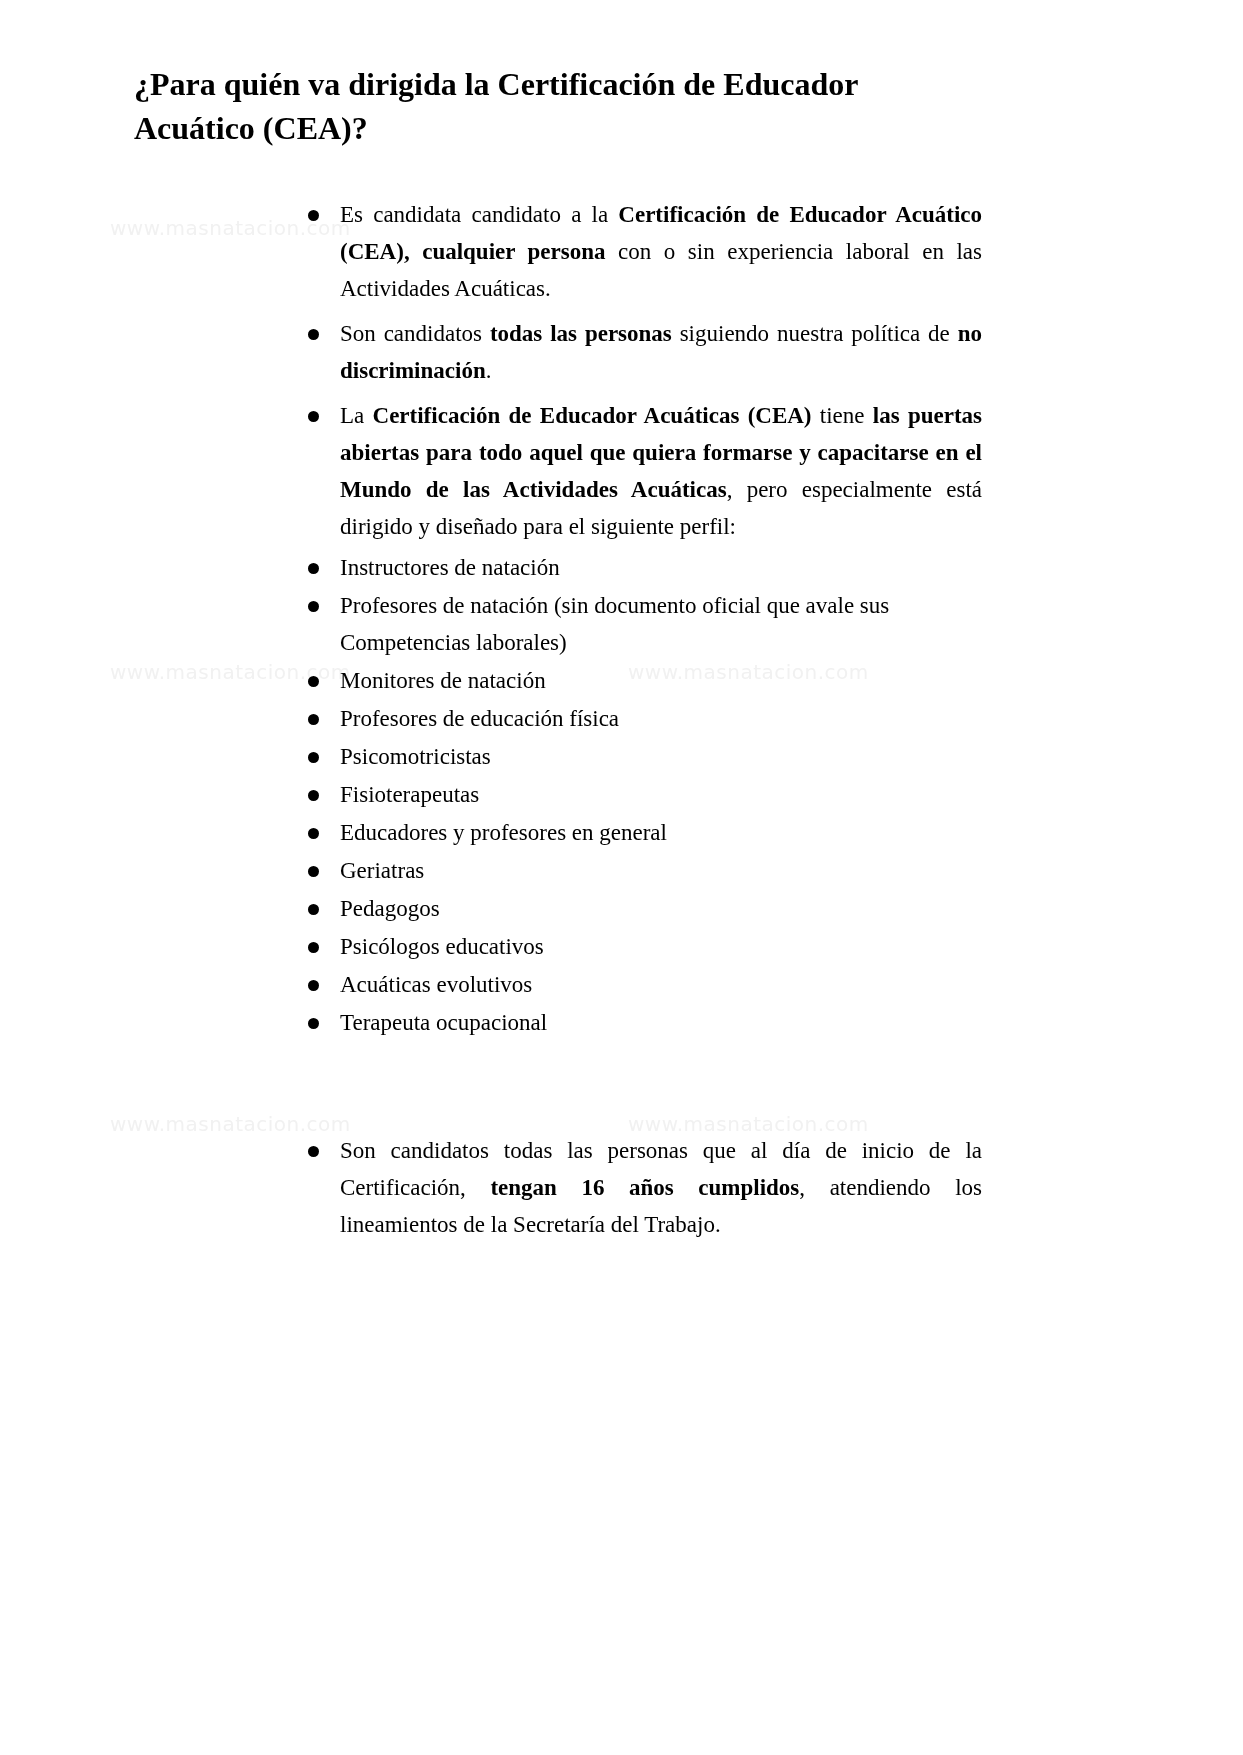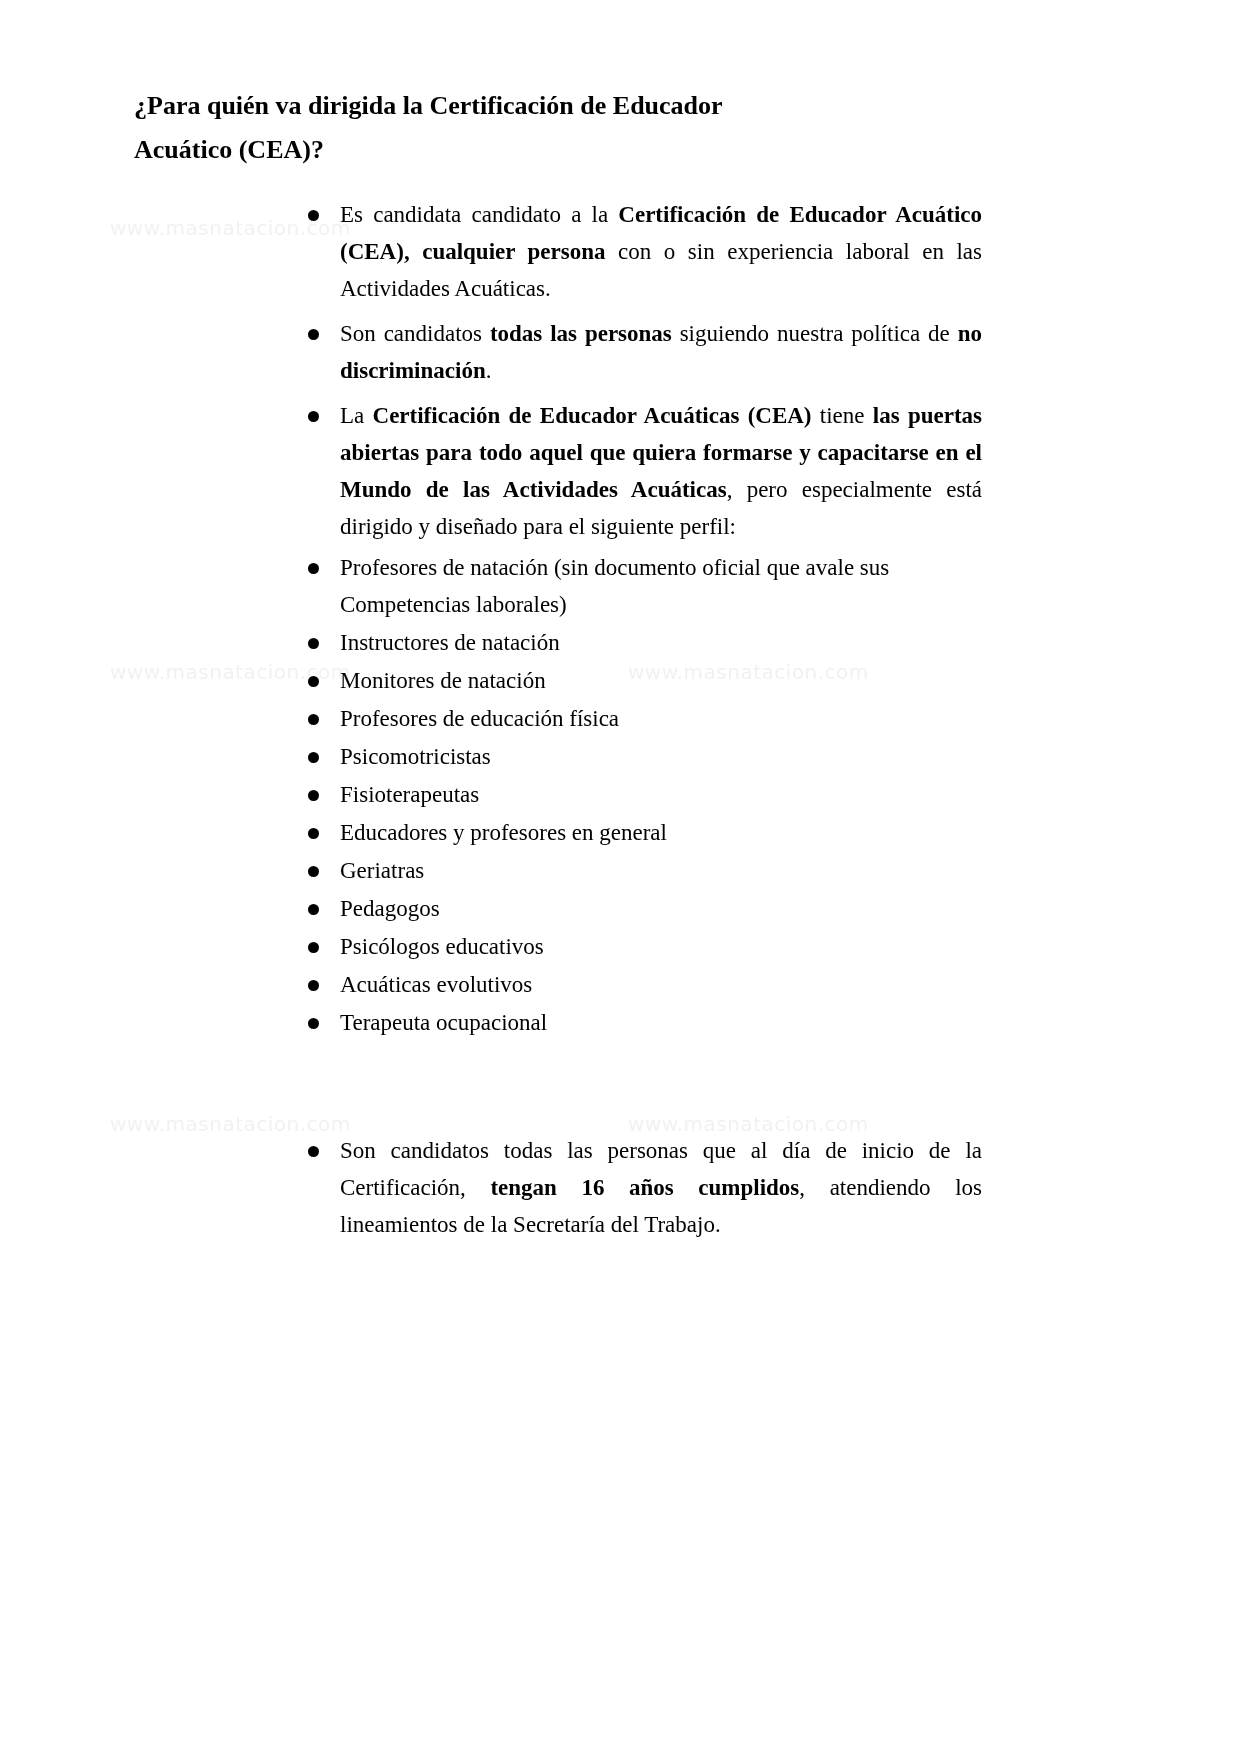--- a/index.html
+++ b/index.html
@@ -46,24 +46,24 @@
   
   .content {
     position: relative;
     z-index: 1;
     padding: 0;
   }
 
   h1.doc-title {
     position: absolute;
     left: 134px;
-    top: 84px;
+    top: 62px;
     width: 845px;
     margin: 0;
-    font-size: 26px;
+    font-size: 32px;
     line-height: 44px;
     font-weight: bold;
     text-align: justify;
     text-justify: inter-word;
     font-family: "Liberation Serif", "DejaVu Serif", serif;
   }
   h1.doc-title .line2 {
     display: block;
     text-align: left;
   }
@@ -145,25 +145,25 @@
         </li>
         <li class="bullet">
           <span class="dot"></span>
           <span class="txt"><span>La </span><span class="b">Certificación de Educador Acuáticas (CEA)</span><span> tiene </span><span class="b">las puertas abiertas para todo aquel que quiera formarse y capacitarse en el Mundo de las Actividades Acuáticas</span><span>, pero especialmente está dirigido y diseñado para el siguiente perfil:</span></span>
         </li>
       </ul>
 
     <ul class="bullets tight" id="profile-bullets">
         <li class="bullet single">
           <span class="dot"></span>
+          <span class="txt">Instructores de natación</span>
+        </li>
+        <li class="bullet single">
+          <span class="dot"></span>
           <span class="txt">Profesores de natación (sin documento oficial que avale sus Competencias laborales)</span>
-        </li>
-        <li class="bullet single">
-          <span class="dot"></span>
-          <span class="txt">Instructores de natación</span>
         </li>
         <li class="bullet single">
           <span class="dot"></span>
           <span class="txt">Monitores de natación</span>
         </li>
         <li class="bullet single">
           <span class="dot"></span>
           <span class="txt">Profesores de educación física</span>
         </li>
         <li class="bullet single">

